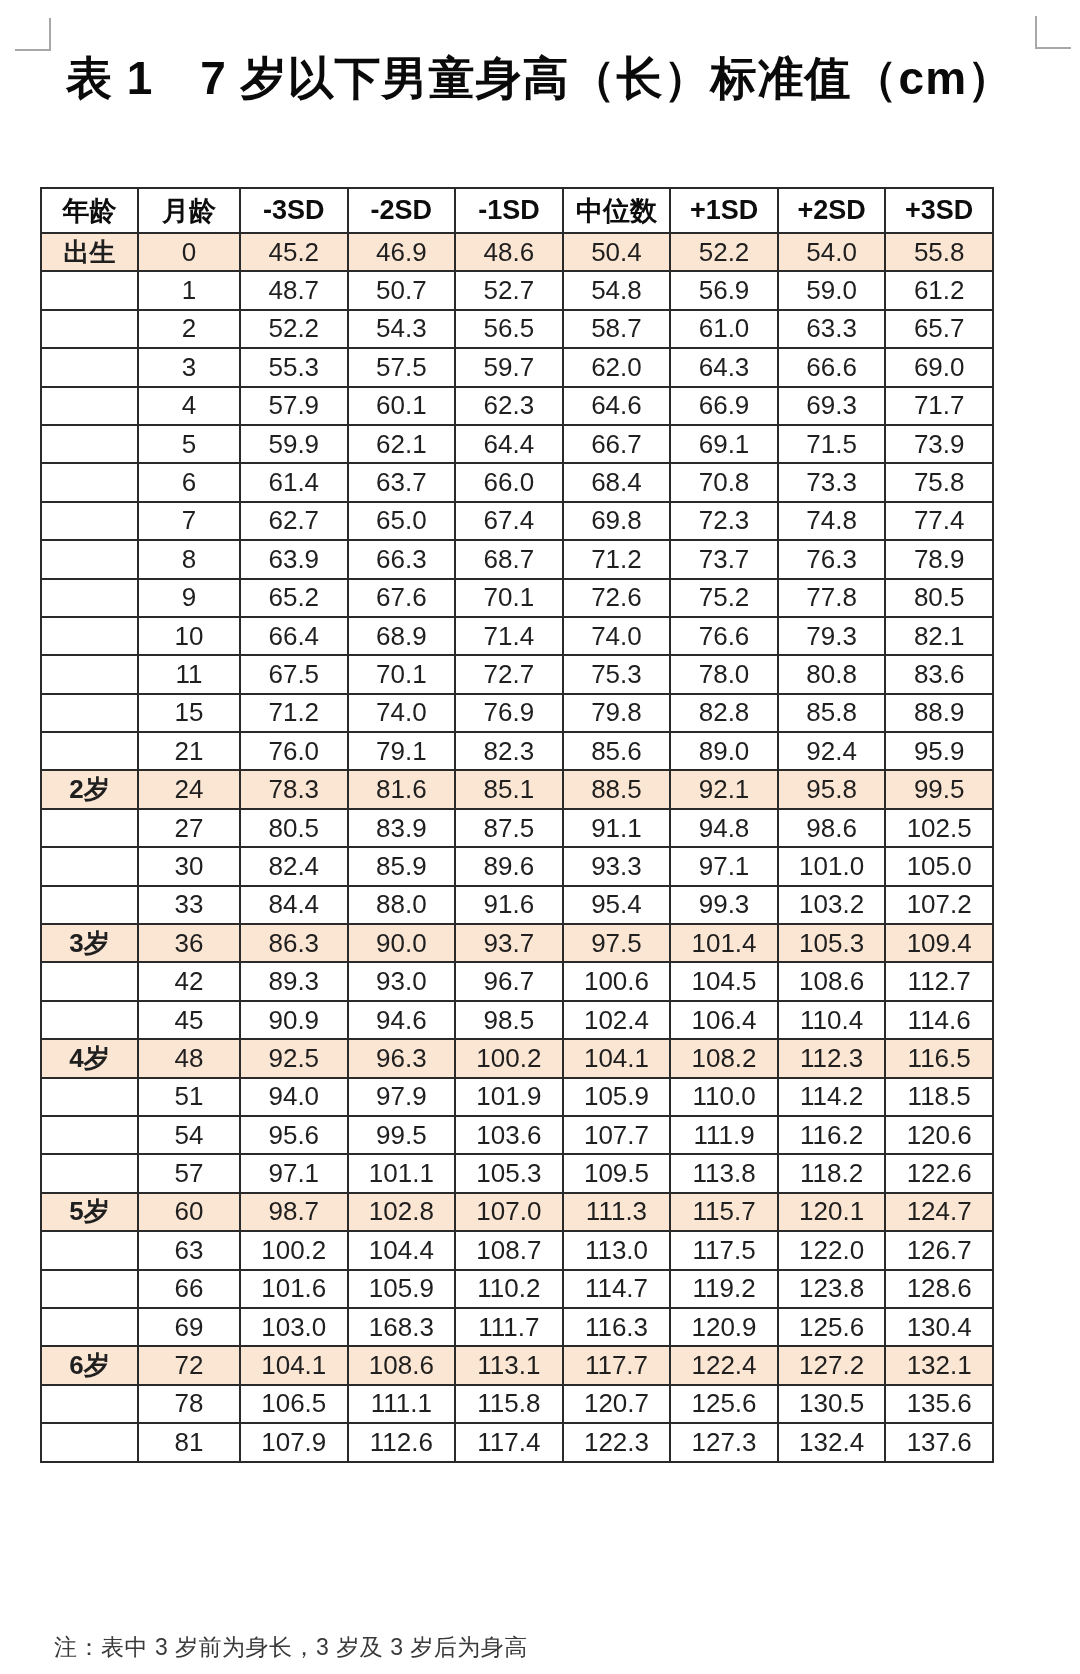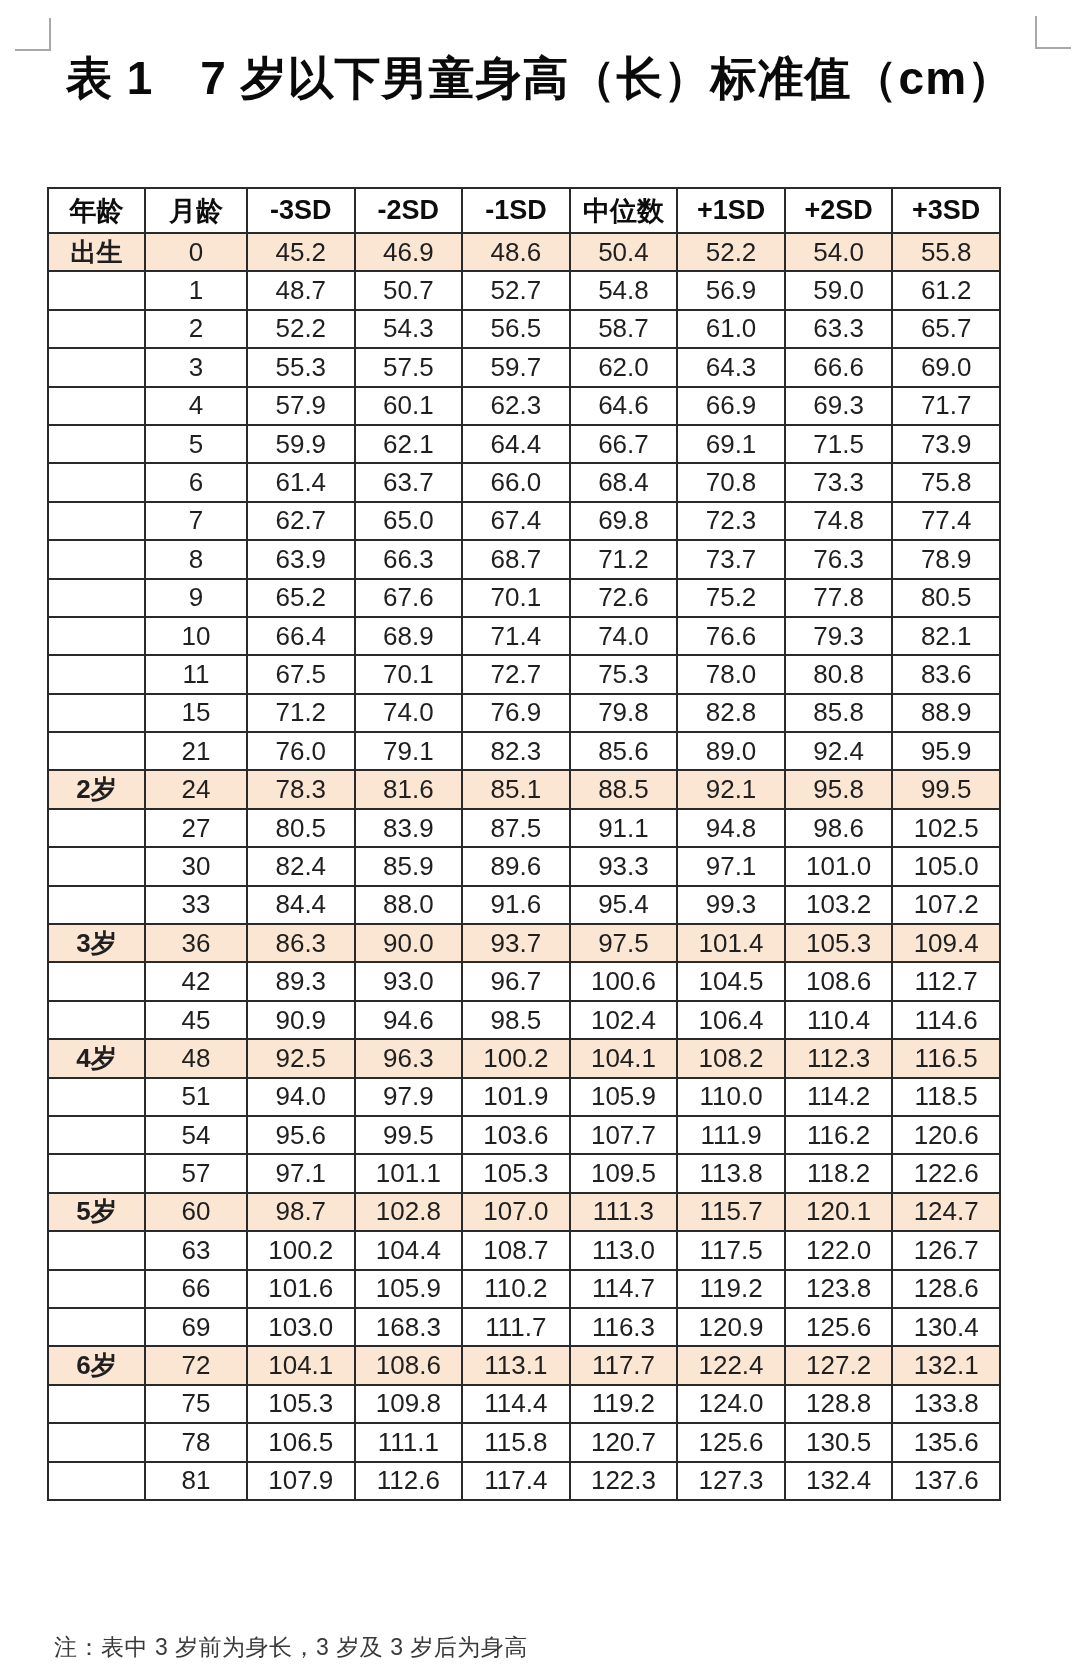--- a/index.html
+++ b/index.html
@@ -13,21 +13,21 @@
   }
   .corner{position:absolute;width:34px;height:31px;}
   .corner-tl{left:15px;top:18px;border-right:2px solid var(--corner,#a8a8a8);border-bottom:2px solid var(--corner,#a8a8a8);}
   .corner-tr{left:1035px;top:16px;border-left:2px solid var(--corner,#a8a8a8);border-bottom:2px solid var(--corner,#a8a8a8);}
   .title{
     position:absolute;left:0;top:48px;width:100%;
     margin:0;text-align:center;
     font-size:46px;font-weight:900;letter-spacing:1px;color:#0a0a0a;
   }
   table.growth{
-    position:absolute;left:47px;top:187px;width:954px;
+    position:absolute;left:40px;top:187px;width:954px;
     border-collapse:collapse;table-layout:fixed;
     font-size:26px;
   }
   table.growth th,table.growth td{
     border:2px solid var(--border,#2a2a2a);
     text-align:center;vertical-align:middle;
     padding:0;overflow:hidden;white-space:nowrap;
   }
   table.growth th{height:43px;font-size:27px;font-weight:700;color:#0d0d0d;background:#fff;}
   table.growth td{height:36.4px;color:var(--text,#1f1f1f);}
@@ -389,31 +389,20 @@
           <td>104.1</td>
           <td>108.6</td>
           <td>113.1</td>
           <td>117.7</td>
           <td>122.4</td>
           <td>127.2</td>
           <td>132.1</td>
         </tr>
         <tr>
           <td class="age"></td>
-          <td>75</td>
-          <td>105.3</td>
-          <td>109.8</td>
-          <td>114.4</td>
-          <td>119.2</td>
-          <td>124.0</td>
-          <td>128.8</td>
-          <td>133.8</td>
-        </tr>
-        <tr>
-          <td class="age"></td>
           <td>78</td>
           <td>106.5</td>
           <td>111.1</td>
           <td>115.8</td>
           <td>120.7</td>
           <td>125.6</td>
           <td>130.5</td>
           <td>135.6</td>
         </tr>
         <tr>

